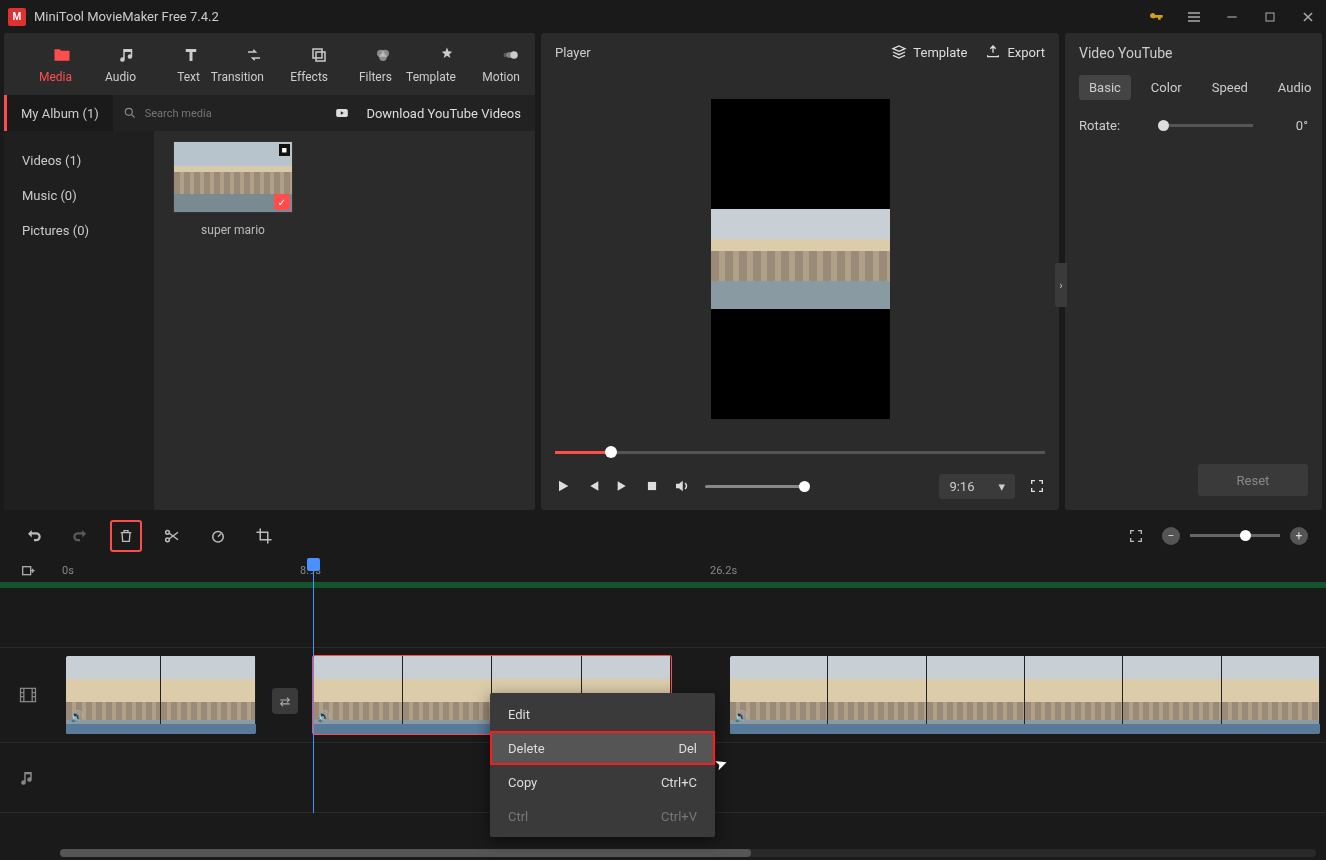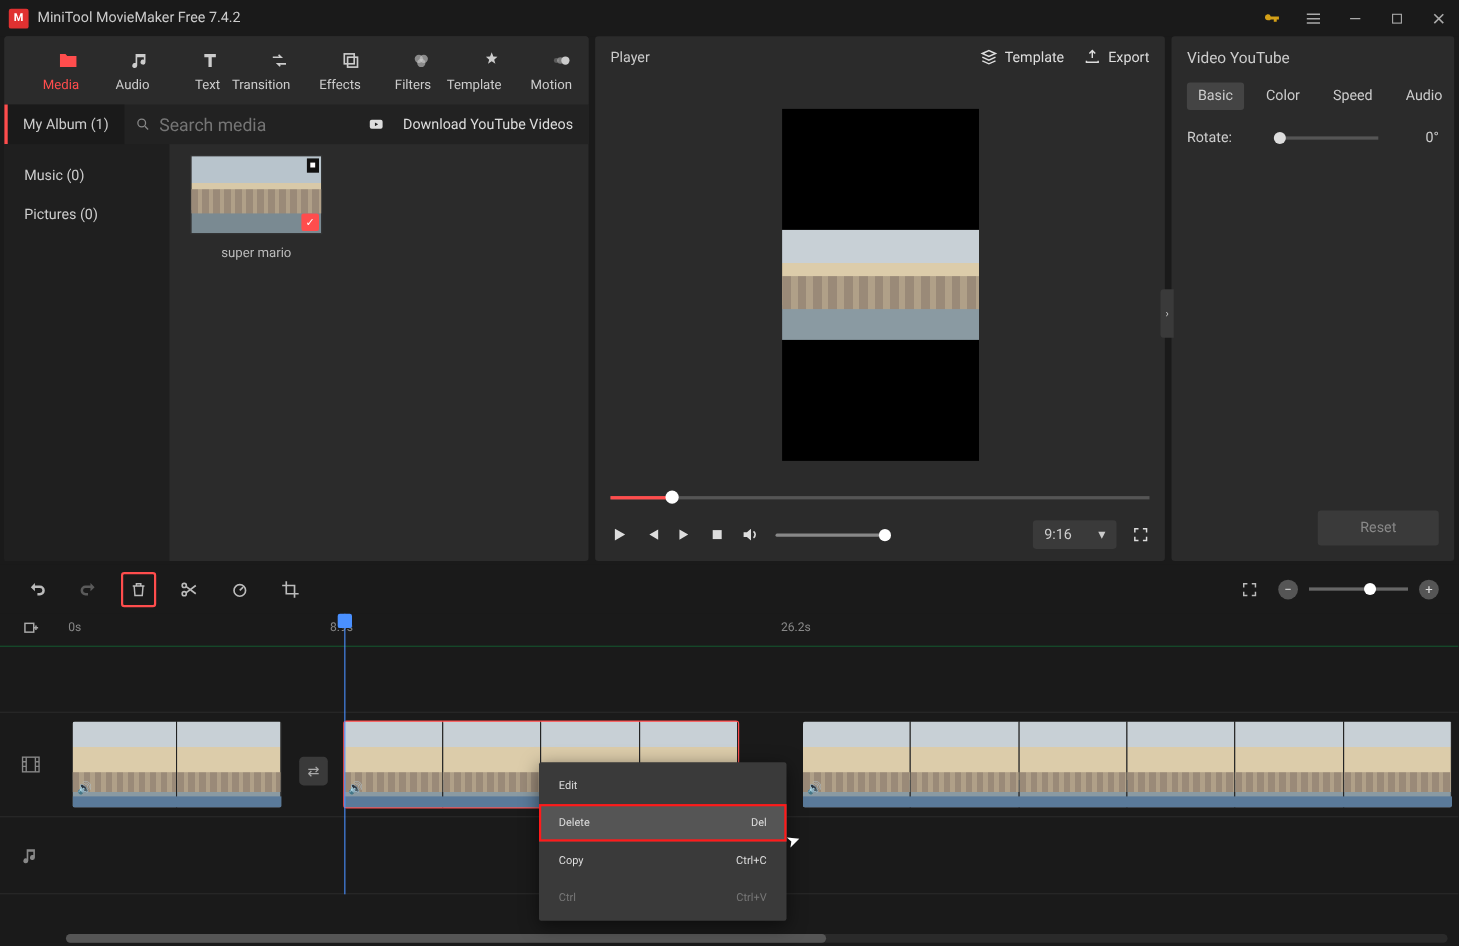--- a/index.html
+++ b/index.html
@@ -14,21 +14,21 @@
 .left-panel{background:#2b2b2b;width:531px;border-radius:3px;display:flex;flex-direction:column}
 .toolbar{height:62px;background:#2b2b2b;display:flex;align-items:center;padding:4px 6px;gap:2px;border-radius:3px 3px 0 0}
 .tbtn{display:flex;flex-direction:column;align-items:flex-end;justify-content:center;width:62px;height:56px;gap:4px;cursor:pointer;border-radius:3px}
 .tbtn.active{color:#ff4d4d}
 .tbtn-ic{font-size:18px;height:22px;display:flex;align-items:center}
 .tbtn-lbl{font-size:12px;color:#ccc}
 .tbtn.active .tbtn-lbl{color:#ff4d4d}
 .sub-row{height:36px;display:flex;align-items:center;background:#222}
 .album-tab{background:#1a1a1a;padding:0 14px;height:36px;display:flex;align-items:center;border-left:3px solid #ff4d4d;font-size:13px}
 .search-wrap{display:flex;align-items:center;gap:8px;padding:0 10px;flex:1;color:#888}
-.search-input{background:transparent;border:none;color:#f0abfc;font-size:16px;outline:none;width:130px}
+.search-input{background:transparent;border:none;color:#f0abfc;font-size:11px;outline:none;width:130px}
 .dl-yt{display:flex;align-items:center;gap:16px;padding:0 14px;font-size:13px;cursor:pointer;color:#ddd}
 .content-row{display:flex;flex:1}
 .sidebar{width:150px;background:#1f1f1f;padding:12px 0}
 .sb-item{padding:10px 18px;font-size:13px;cursor:pointer;color:#ccc}
 .media-grid{flex:1;padding:10px 14px;display:flex;gap:20px;align-items:flex-start}
 .media-card{display:flex;flex-direction:column;align-items:center;gap:10px;width:130px}
 .mc-import{width:120px;height:72px;border:1.5px dashed #666;border-radius:3px;display:flex;align-items:center;justify-content:center;color:#aaa;font-size:22px;cursor:pointer}
 .mc-thumb{width:120px;height:72px;background:linear-gradient(#b8c4cc 0%,#b8c4cc 35%,#d8c9a8 35%,#d8c9a8 70%,#7a8a92 70%);position:relative;border:1px solid #333}
 .mc-thumb::before{content:"";position:absolute;bottom:18px;left:0;right:0;height:22px;background:repeating-linear-gradient(90deg,#9a8a78 0 6px,#b0a088 6px 10px)}
 .mc-badge{position:absolute;top:2px;right:2px;background:#111;color:#fff;font-size:9px;padding:1px 3px}
@@ -68,36 +68,36 @@
 .reset-btn{position:absolute;bottom:14px;right:14px;left:auto;width:110px;height:32px;background:#3a3a3a;border-radius:3px;display:flex;align-items:center;justify-content:center;cursor:pointer;color:#888}
 .prop-expand{position:absolute;left:-10px;top:230px;width:12px;height:44px;background:#3a3a3a;border-radius:3px 0 0 3px;display:flex;align-items:center;justify-content:center;cursor:pointer;font-size:10px}
 .tl-tools{height:45px;background:#1a1a1a;display:flex;align-items:center;padding:0 18px;gap:14px;margin-top:3px}
 .tlt-ic{width:32px;height:32px;display:flex;align-items:center;justify-content:center;cursor:pointer;color:#bbb;border-radius:3px}
 .tlt-ic.hl{border:2.5px solid #ff4d4d}
 .tl-zoom{margin-left:auto;display:flex;align-items:center;gap:10px}
 .zoom-bar{width:90px;height:3px;background:#666;position:relative}
 .zoom-knob{position:absolute;left:50px;top:-4px;width:11px;height:11px;background:#fff;border-radius:50%}
 .zbtn{width:18px;height:18px;border-radius:50%;background:#555;display:flex;align-items:center;justify-content:center;cursor:pointer;font-size:12px;color:#ddd}
 .timeline{background:#1a1a1a;height:305px;position:relative}
-.tl-ruler{height:30px;position:relative;color:#888;font-size:11px;border-bottom:1px solid #14532d}
+.tl-ruler{height:30px;position:relative;color:#888;font-size:11px;border-bottom:6px solid #14532d}
 .ruler-ic{position:absolute;left:20px;top:6px;color:#aaa;font-size:15px}
 .rmark{position:absolute;top:6px}
 .playhead{position:absolute;left:313px;top:0;bottom:50px;width:1px;background:#4a90ff;z-index:5}
 .playhead::before{content:"";position:absolute;top:0;left:-6px;width:13px;height:13px;background:#4a90ff;border-radius:2px}
 .track{height:95px;border-bottom:1px solid #2a2a2a;display:flex;align-items:center;position:relative}
 .track-head{width:56px;height:100%;display:flex;align-items:center;justify-content:center;color:#888;font-size:17px}
 .clip{position:absolute;top:8px;height:78px;border-radius:2px;overflow:hidden;display:flex;background:#333}
 .clip-thumb{flex:1;background:linear-gradient(#c8d0d6 0%,#c8d0d6 30%,#dcccaa 30%,#dcccaa 68%,#8a9aa2 68%);position:relative;border-right:1px solid #222}
 .clip-thumb::before{content:"";position:absolute;bottom:14px;left:0;right:0;height:18px;background:repeating-linear-gradient(90deg,#9a8a78 0 6px,#b0a088 6px 10px)}
 .clip-audio{position:absolute;bottom:0;left:0;right:0;height:10px;background:#5a7a9a}
 .clip-vol{position:absolute;bottom:11px;left:4px;color:#fff;font-size:11px}
 .clip.selected{outline:2px solid #ff4d4d;outline-offset:-1px}
 .trans-btn{position:absolute;top:40px;width:26px;height:26px;background:#3a3a3a;border-radius:4px;display:flex;align-items:center;justify-content:center;color:#aaa;cursor:pointer;z-index:3}
 .ctx-menu{position:absolute;left:490px;top:135px;width:225px;background:#3a3a3a;border-radius:2px;padding:4px 0;z-index:20;box-shadow:0 4px 16px rgba(0,0,0,.5)}
-.ctx-item{height:34px;display:flex;align-items:center;justify-content:space-between;padding:0 18px;font-size:10px;cursor:pointer;color:#ddd}
+.ctx-item{height:34px;display:flex;align-items:center;justify-content:space-between;padding:0 18px;font-size:13px;cursor:pointer;color:#ddd}
 .ctx-item.dis{color:#777;cursor:default}
 .ctx-item.hl{background:#555;outline:2.5px solid #ff1a1a;outline-offset:-2px}
 .cursor-arrow{position:absolute;left:715px;top:197px;z-index:30;color:#fff;font-size:15px;transform:rotate(-20deg)}
 .hscroll{position:absolute;bottom:6px;left:60px;right:10px;height:8px;background:#2a2a2a;border-radius:4px}
 .hscroll-thumb{position:absolute;left:0;width:55%;height:100%;background:#555;border-radius:4px}
 svg{display:block}
 </style>
 </head>
 <body>
 
@@ -224,20 +224,21 @@
             <svg width="16" height="14" viewBox="0 0 24 24" fill="currentColor">
               <rect x="2" y="5" width="20" height="14" rx="3"></rect>
               <path d="M10 9v6l5-3z" fill="#222"></path>
             </svg>
           </span>
         <span>Download YouTube Videos</span>
       </div>
     </div>
     <div class="content-row">
       <div class="sidebar">
+        <div class="sb-item">Videos (1)</div>
         <div class="sb-item">Music (0)</div>
         <div class="sb-item">Pictures (0)</div>
       </div>
       <div class="media-grid">
         <div class="media-card">
           <div class="mc-thumb">
             <div class="mc-badge">■</div>
             <div class="mc-check">✓</div>
           </div>
           <div class="mc-lbl">super mario</div>

